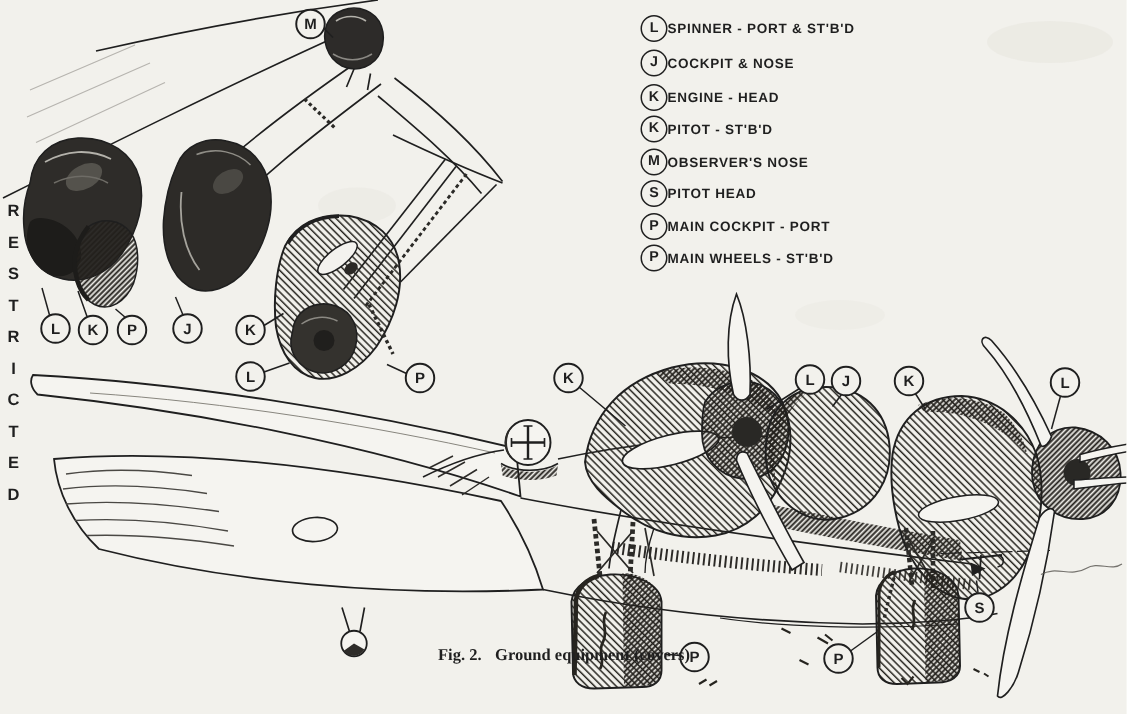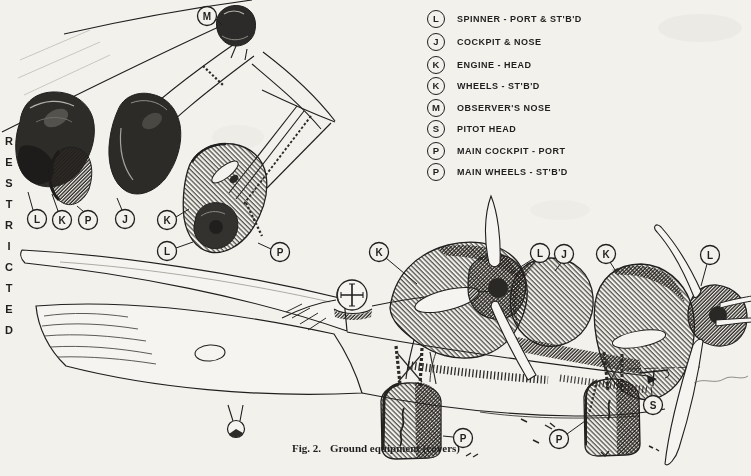--- a/index.html
+++ b/index.html
@@ -7,23 +7,23 @@
         font-family:"Liberation Sans",sans-serif;color:#1f1f1f;}
   .art{position:absolute;left:0;top:0;}
   
   .restricted{position:absolute;left:1px;top:0;width:16px;}
   .restricted span{position:absolute;left:0;width:16px;text-align:center;
         font:bold 11px "Liberation Sans",sans-serif;letter-spacing:0;}
   
   .lg-row{position:absolute;display:flex;align-items:center;height:19px;}
   .lg-circle{display:inline-block;width:16px;height:16px;border:1.5px solid #1f1f1f;border-radius:50%;
         font:bold 9.5px/16px "Liberation Sans",sans-serif;text-align:center;flex:none;background:transparent;}
-  .lg-label{margin-left:12px;font:bold 9px "Liberation Sans",sans-serif;letter-spacing:.5px;white-space:nowrap;text-align:center;}
+  .lg-label{margin-left:0;font:bold 9px "Liberation Sans",sans-serif;letter-spacing:.5px;white-space:nowrap;text-align:center;}
   
-  .caption{position:absolute;left:292px;top:442px;font:bold 11px "Liberation Serif",serif;white-space:nowrap;}
+  .caption{position:absolute;left:292px;top:431px;font:bold 11px "Liberation Serif",serif;white-space:nowrap;}
   .caption .cap-title{margin-left:9px;}
   
   .ln{stroke:#1f1f1f;stroke-width:1.1;fill:none;}
   .co-circle{fill:#f2f1ec;stroke:#1f1f1f;stroke-width:1.3;}
   .co-text{font:bold 10px "Liberation Sans",sans-serif;fill:#1f1f1f;text-anchor:middle;}
   .co-lead{stroke:#1f1f1f;stroke-width:1;fill:none;}
 </style>
 </head>
 <body>
 
@@ -337,21 +337,21 @@
     <div class="lg-row" style="left:427px;top:32px">
       <span class="lg-circle">J</span>
       <span class="lg-label">COCKPIT &amp; NOSE</span>
     </div>
     <div class="lg-row" style="left:427px;top:55px">
       <span class="lg-circle">K</span>
       <span class="lg-label">ENGINE - HEAD</span>
     </div>
     <div class="lg-row" style="left:427px;top:76px">
       <span class="lg-circle">K</span>
-      <span class="lg-label">WHEELS - ST'B'D</span>
+      <span class="lg-label">PITOT - ST'B'D</span>
     </div>
     <div class="lg-row" style="left:427px;top:98px">
       <span class="lg-circle">M</span>
       <span class="lg-label">OBSERVER'S NOSE</span>
     </div>
     <div class="lg-row" style="left:427px;top:119px">
       <span class="lg-circle">S</span>
       <span class="lg-label">PITOT HEAD</span>
     </div>
     <div class="lg-row" style="left:427px;top:141px">

